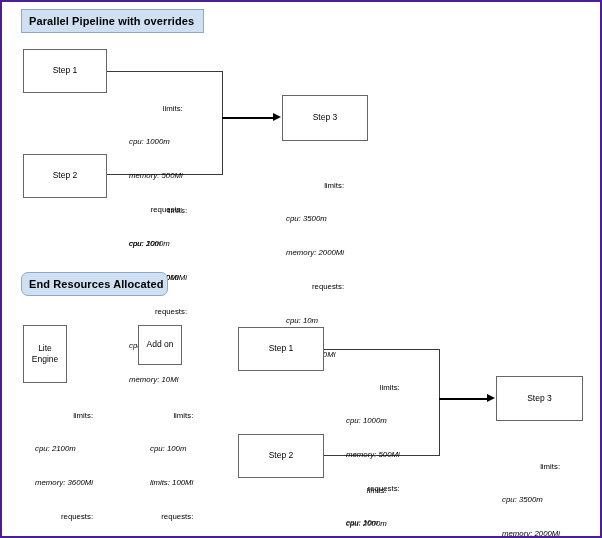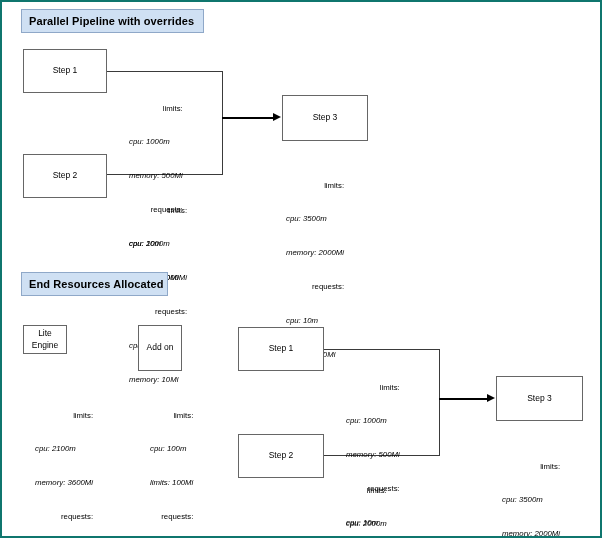--- a/index.html
+++ b/index.html
@@ -8,21 +8,21 @@
     background: #ffffff;
   }
   body {
     font-family: "Liberation Sans", sans-serif;
   }
   #canvas {
     position: relative;
     width: 602px;
     height: 538px;
     background: #ffffff;
-    border: 2px solid #0f766e;
+    border: 2px solid #4c1d95;
     box-sizing: border-box;
     overflow: hidden;
     padding-left: 48px;
   }
   .section-title {
     position: absolute;
     background: #cfe0f3;
     border: 1px solid #8fa8c8;
     color: #000000;
     font-weight: bold;
@@ -132,28 +132,28 @@
 
   <div class="res" style="left:272px; top:155px;">
     <span class="top">limits:</span>
     <span class="ind">cpu: 3500m</span>
     <span class="ind">memory: 2000Mi</span>
     <span class="top">requests:</span>
     <span class="ind">cpu: 10m</span>
     <span class="ind">memory: 10Mi</span>
   </div>
 
-  <div class="section-title" style="left:19px; top:270px; width:147px; height:24px;">End Resources Allocated</div>
-
-  <div class="node" style="left:21px; top:323px; width:44px; height:29px; flex-direction:column;">
+  <div class="section-title" style="left:19px; top:270px; width:147px; height:24px;border-radius:7px;">End Resources Allocated</div>
+
+  <div class="node" style="left:21px; top:323px; width:44px; height:58px; flex-direction:column;">
     <span>Lite</span>
     <span>Engine</span>
   </div>
 
-  <div class="node" style="left:136px; top:323px; width:44px; height:46px;">
+  <div class="node" style="left:136px; top:323px; width:44px; height:40px;">
     <span>Add on</span>
   </div>
 
   <div class="node" style="left:236px; top:325px; width:86px; height:44px;">
     <span>Step 1</span>
   </div>
 
   <div class="node" style="left:236px; top:432px; width:86px; height:44px;">
     <span>Step 2</span>
   </div>

